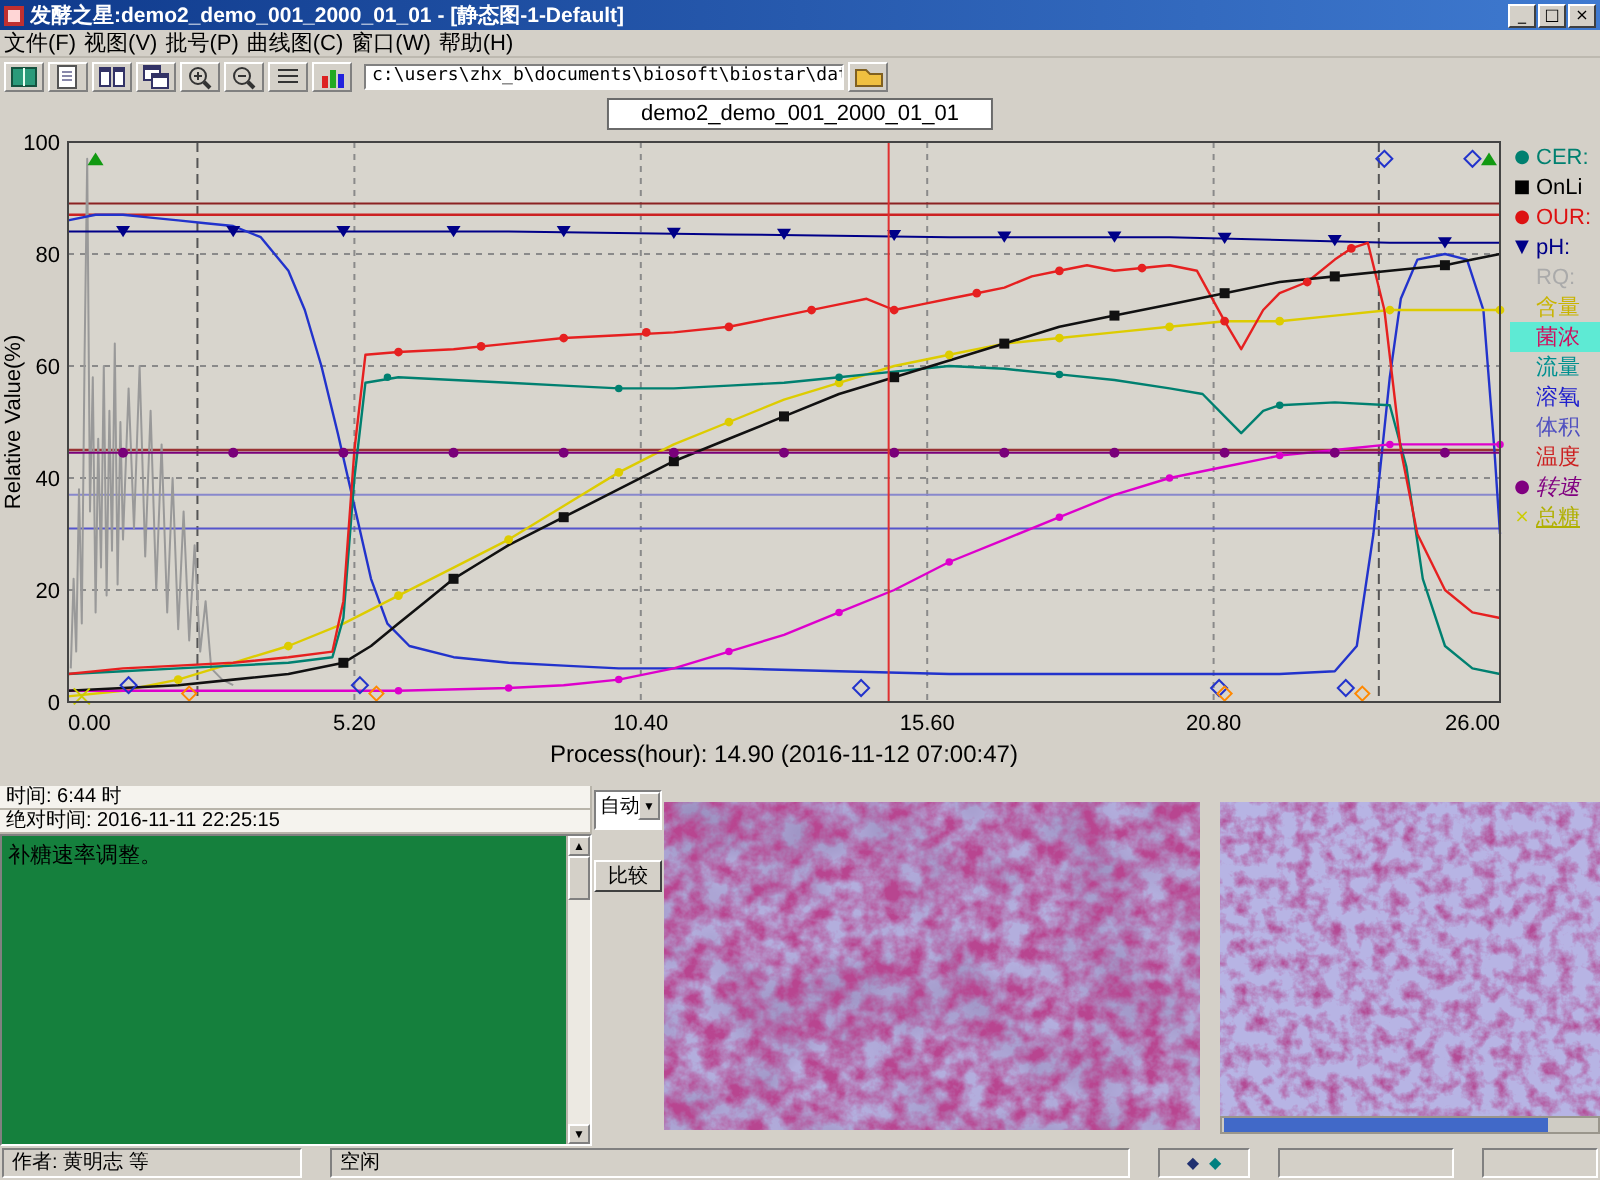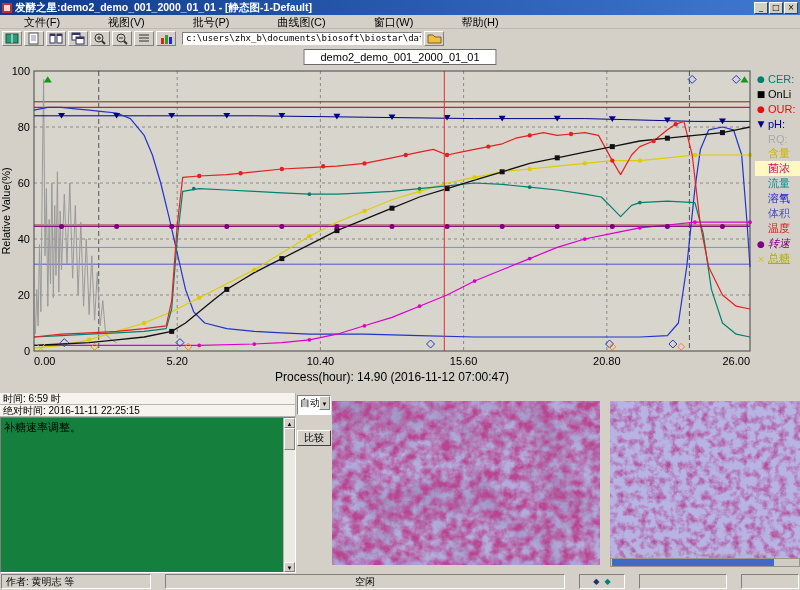--- a/index.html
+++ b/index.html
@@ -7,21 +7,21 @@
 body{background:#d4d0c8;font-family:"Liberation Sans",sans-serif;font-size:11px;color:#000}
 #app{width:800px;height:590px;display:flex;flex-direction:column}
 
 .titlebar{height:15px;display:flex;align-items:center;padding:0 2px;gap:3px;
  background:linear-gradient(90deg,#0f3a8c,#3f7ad0);color:#fff;font-weight:bold;font-size:10.5px}
 .title-text{flex:1;white-space:nowrap;overflow:hidden}
 .win-btns{display:flex;gap:1px}
 .wbtn{width:14px;height:12px;background:#d4d0c8;border-top:1px solid #fff;border-left:1px solid #fff;border-right:1px solid #404040;border-bottom:1px solid #404040;font-size:8px;line-height:8px;text-align:center;font-family:"DejaVu Sans",sans-serif;padding:0;cursor:default}
 
 .menubar{height:14px;display:flex;align-items:center;background:#d4d0c8;border-bottom:1px solid #bdb9b0}
-.menu-item{padding:0 24px;height:14px;line-height:14px;font-size:11px;white-space:nowrap}
+.menu-item{padding:0 2px;height:14px;line-height:14px;font-size:11px;white-space:nowrap}
 
 .toolbar{height:18px;display:flex;align-items:center;padding:1px 2px;gap:2px;background:#d4d0c8}
 .tbtn{width:20px;height:15px;display:flex;align-items:center;justify-content:center;background:#d4d0c8;padding:0;
  border-top:1px solid #fff;border-left:1px solid #fff;border-right:1px solid #808080;border-bottom:1px solid #808080}
 .path-field{width:240px;height:13px;background:#fff;font-family:"DejaVu Sans Mono",monospace;font-size:9px;line-height:11px;padding:0 3px;white-space:nowrap;overflow:hidden;margin-left:4px;
  border-top:1px solid #808080;border-left:1px solid #808080;border-right:1px solid #fff;border-bottom:1px solid #fff}
 
 .chart-panel{height:346px;position:relative;background:#d4d0c8}
 .chart-title{position:absolute;left:50%;top:2px;transform:translateX(-50%);padding:1px 16px;background:#ffffff;border:1px solid #6a6a6a;font-size:11px;white-space:nowrap;z-index:2}
 #chart-svg{position:absolute;left:0;top:20px}
@@ -54,21 +54,21 @@
 .divider{width:10px;background:#d4d0c8}
 .img2col{width:190px;margin-top:8px;display:flex;flex-direction:column}
 .img2{height:157px}
 .hscroll{height:9px;background:#cfccc4;border:1px solid #9a968c;position:relative}
 .hthumb{position:absolute;left:1px;top:0;bottom:0;width:86%;background:#4169c8}
 
 .statusbar{height:17px;display:flex;gap:14px;padding:1px 1px;background:#d4d0c8}
 .seg{height:15px;line-height:13px;font-size:10px;padding:0 4px;white-space:nowrap;overflow:hidden;
  border-top:1px solid #808080;border-left:1px solid #808080;border-right:1px solid #fff;border-bottom:1px solid #fff}
 .seg-author{width:150px}
-.seg-state{flex:1;text-align:center}
+.seg-state{flex:1;text-align:left}
 .seg-icons{width:46px;display:flex;align-items:center;justify-content:center;gap:5px}
 .seg-icons span{font-size:8px;font-family:"DejaVu Sans",sans-serif;line-height:8px}
 .seg-b1{width:88px}
 .seg-b2{width:58px}
 </style>
 </head>
 <body>
 
 <svg width="0" height="0" style="position:absolute">
   <defs>
@@ -358,21 +358,21 @@
           <span style="color: rgb(0, 0, 136);">pH:</span>
         </div>
         <div class="legend-row">
           <span class="lg-marker"></span>
           <span style="color: rgb(170, 170, 170);">RQ:</span>
         </div>
         <div class="legend-row">
           <span class="lg-marker"></span>
           <span style="color: rgb(200, 180, 0);">含量</span>
         </div>
-        <div class="legend-row" style="background: #fef9c3;">
+        <div class="legend-row" style="background: #5eead4;">
           <span class="lg-marker"></span>
           <span style="color: rgb(208, 16, 96);">菌浓</span>
         </div>
         <div class="legend-row">
           <span class="lg-marker"></span>
           <span style="color: rgb(0, 144, 144);">流量</span>
         </div>
         <div class="legend-row">
           <span class="lg-marker"></span>
           <span style="color: rgb(32, 32, 204);">溶氧</span>
@@ -391,21 +391,21 @@
         </div>
         <div class="legend-row">
           <span class="lg-marker" style="color: rgb(204, 204, 0);">×</span>
           <span style="color: rgb(176, 176, 0); text-decoration: underline;">总糖</span>
         </div>
       </div>
   </div>
 
   <div class="bottom">
     <div class="info-col">
-      <div class="info-row">时间: 6:59 时</div>
+      <div class="info-row">时间: 6:44 时</div>
       <div class="info-row">绝对时间: 2016-11-11 22:25:15</div>
       <div class="note-area">
         <div class="note-text">补糖速率调整。</div>
         <div class="vscroll">
           <div class="varrow">▲</div>
           <div class="vtrack">
               <div class="vthumb"></div>
             </div>
           <div class="varrow">▼</div>
         </div>

